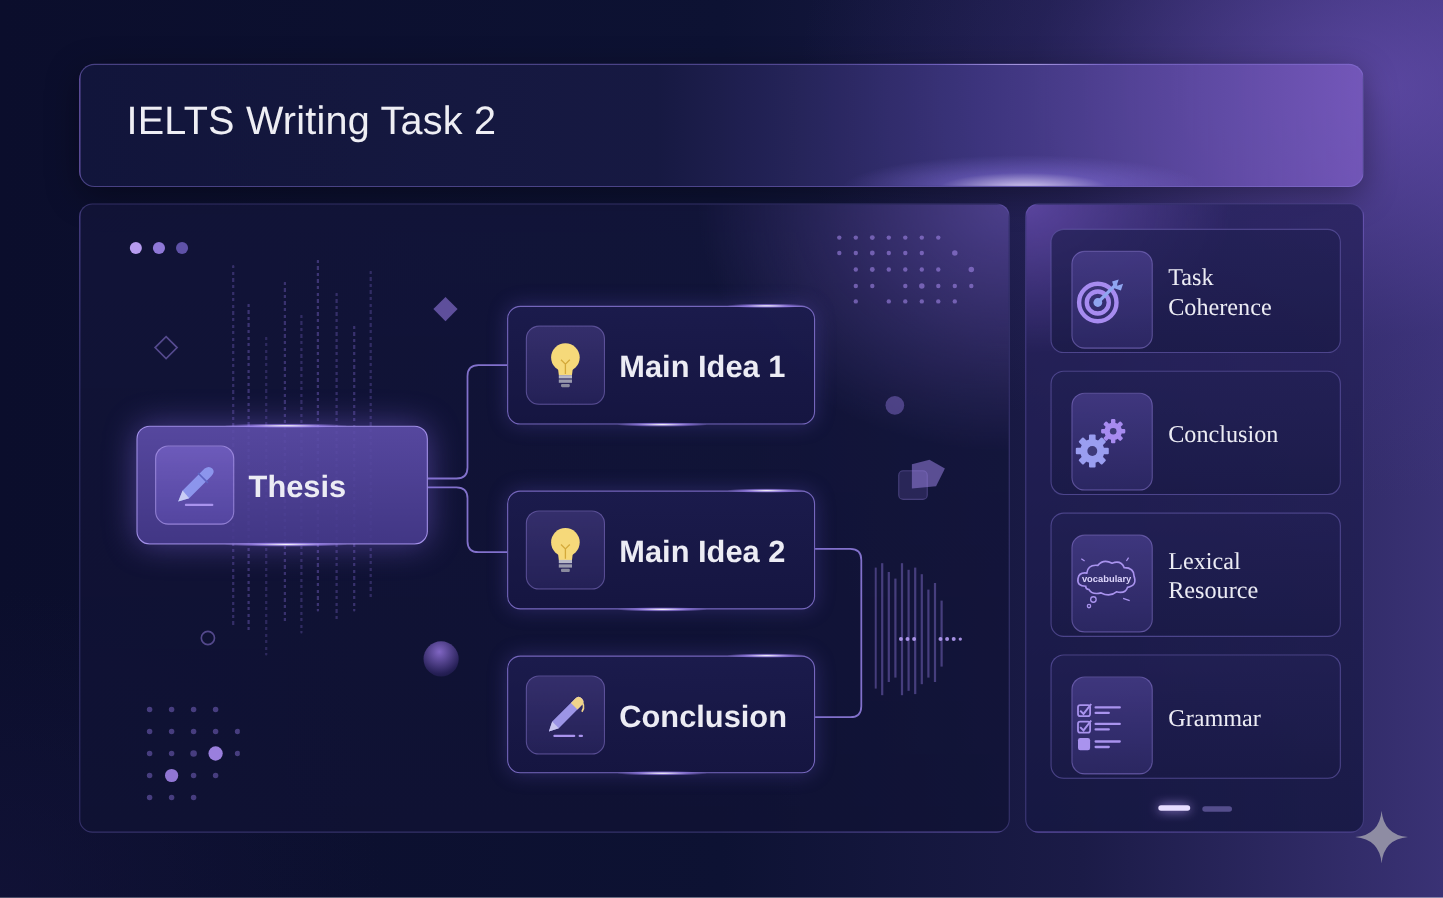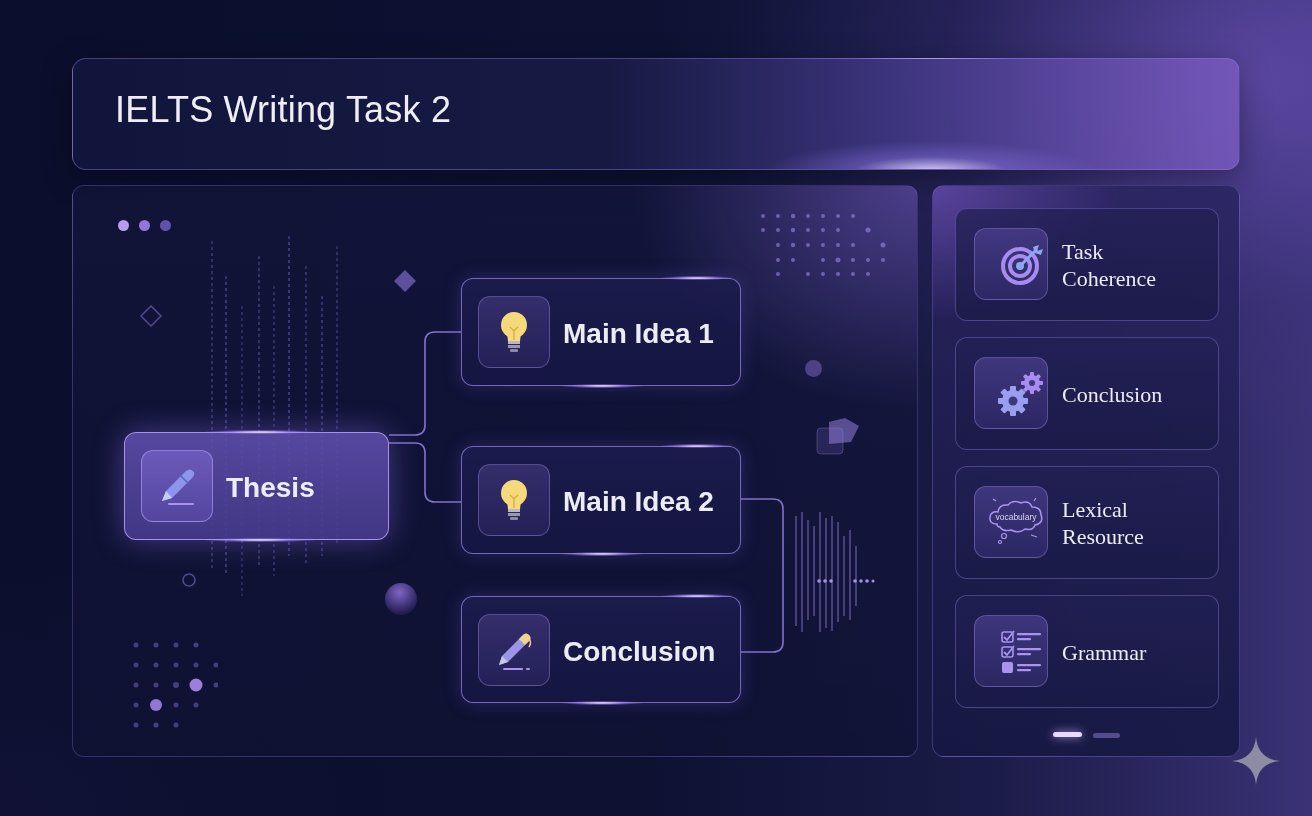--- a/index.html
+++ b/index.html
@@ -56,21 +56,20 @@
     .node {
       border-radius: 12px;
       border: 1.8px solid rgba(150,130,230,0.75);
       background: linear-gradient(180deg, rgba(28,28,78,0.92), rgba(22,22,66,0.92));
       box-shadow: 0 0 18px rgba(120,100,230,0.25);
     }
     .node.thesis {
       background: linear-gradient(180deg, rgba(94,78,170,0.9), rgba(70,58,140,0.92));
       border-color: rgba(180,160,250,0.85);
       box-shadow: 0 0 30px rgba(140,110,240,0.45);
-      margin-top: 45px;
     }
     .node-glow-top, .node-glow-bottom {
       position: absolute; height: 4px; border-radius: 4px;
       background: radial-gradient(ellipse at center, rgba(255,255,255,0.95), rgba(170,140,255,0.6) 40%, transparent 75%);
     }
     .node-icon-box {
       position: absolute; width: 72px; height: 72px; border-radius: 12px;
       border: 1.2px solid rgba(160,140,230,0.4);
       background: linear-gradient(180deg, rgba(70,60,130,0.6), rgba(45,40,100,0.6));
       display: flex; align-items: center; justify-content: center;
@@ -83,24 +82,24 @@
       position: absolute; font-size: 28px; color: #ececf4; font-weight: 700;
     }
 
     
     .card {
       position: absolute; left: 22px; width: 264px; border-radius: 12px;
       border: 1.3px solid rgba(130,115,210,0.45);
       background: linear-gradient(180deg, rgba(34,32,84,0.75), rgba(26,26,70,0.75));
     }
     .card-icon-box {
-      position: absolute; left: 18px; width: 74px; height: 72px; border-radius: 12px;
+      position: absolute; left: 18px; width: 74px; height: 89px; border-radius: 12px;
       border: 1.2px solid rgba(160,140,230,0.4);
       background: linear-gradient(180deg, rgba(80,68,150,0.65), rgba(52,46,112,0.65));
-      display: flex; align-items: center; justify-content: flex-end;
+      display: flex; align-items: center; justify-content: flex-start; font-weight: bold;
     }
     .card-label {
       position: absolute; left: 106px; font-size: 22px; color: #ececf4; line-height: 27px; font-family: Liberation Serif, serif;
     }
 
     .pager-dot { position: absolute; height: 5px; border-radius: 3px; }
 
     .connector { position: absolute; fill: none; stroke: rgba(150,130,230,0.85); stroke-width: 1.6; }
 
     .data-rain {

